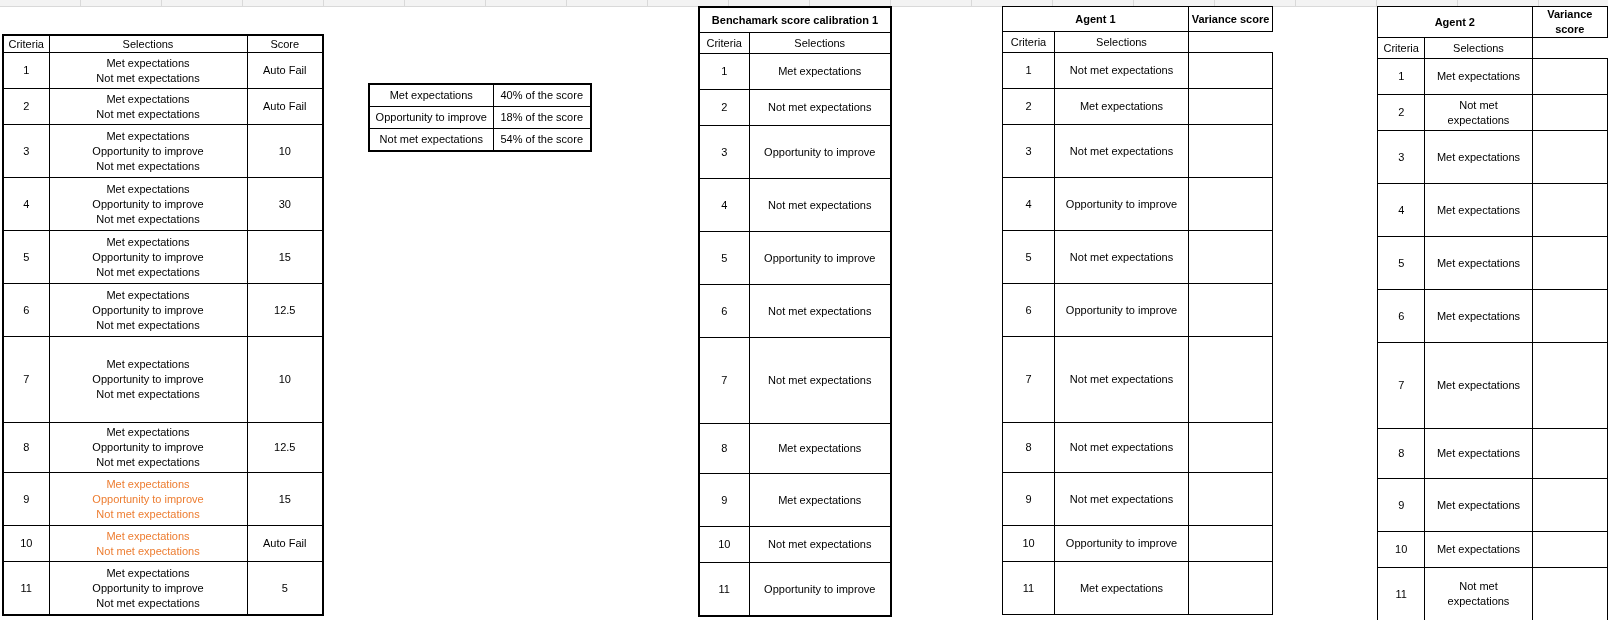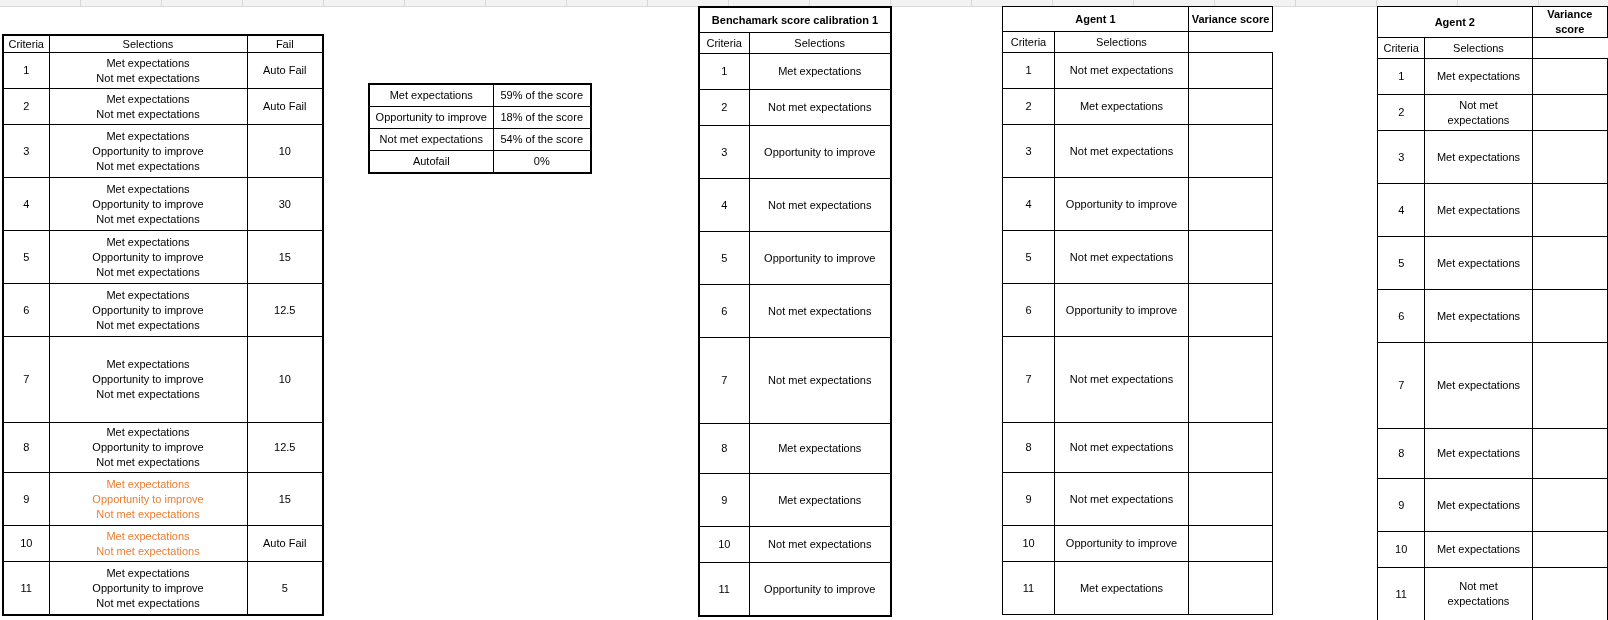--- a/index.html
+++ b/index.html
@@ -50,21 +50,21 @@
 <table id="rubric" class="thick">
   <colgroup>
       <col style="width:46px">
       <col style="width:198px">
       <col style="width:76px">
     </colgroup>
   <tbody>
       <tr class="hdr16">
     <td>Criteria</td>
     <td>Selections</td>
-    <td>Fail</td>
+    <td>Score</td>
   </tr>
   <tr class="r35">
     <td>1</td>
     <td>
       <div>Met expectations</div>
       <div>Not met expectations</div>
     </td>
     <td>Auto Fail</td>
   </tr>
   <tr class="r35">
@@ -159,33 +159,29 @@
   </table>
 
 <table id="legend" class="thick">
   <colgroup>
       <col style="width:124px">
       <col style="width:98px">
     </colgroup>
   <tbody>
       <tr class="lg21">
     <td>Met expectations</td>
-    <td>59% of the score</td>
+    <td>40% of the score</td>
   </tr>
   <tr class="lg21">
     <td>Opportunity to improve</td>
     <td>18% of the score</td>
   </tr>
   <tr class="lg21">
     <td>Not met expectations</td>
     <td>54% of the score</td>
-  </tr>
-  <tr class="lg21">
-    <td>Autofail</td>
-    <td>0%</td>
   </tr>
 </tbody>
   </table>
 
 <table id="benchmark" class="thick">
   <colgroup>
       <col style="width:50px">
       <col style="width:142px">
     </colgroup>
   <tbody>

